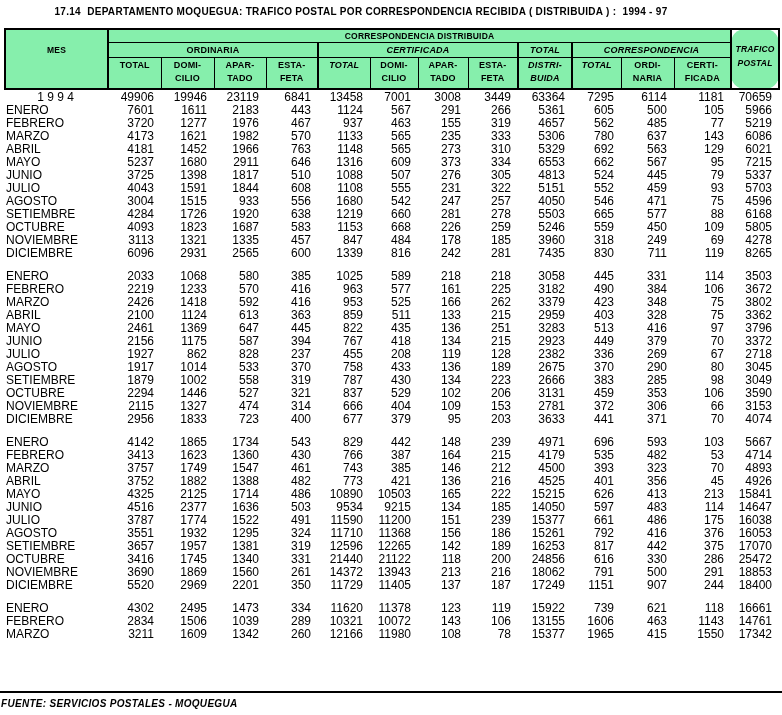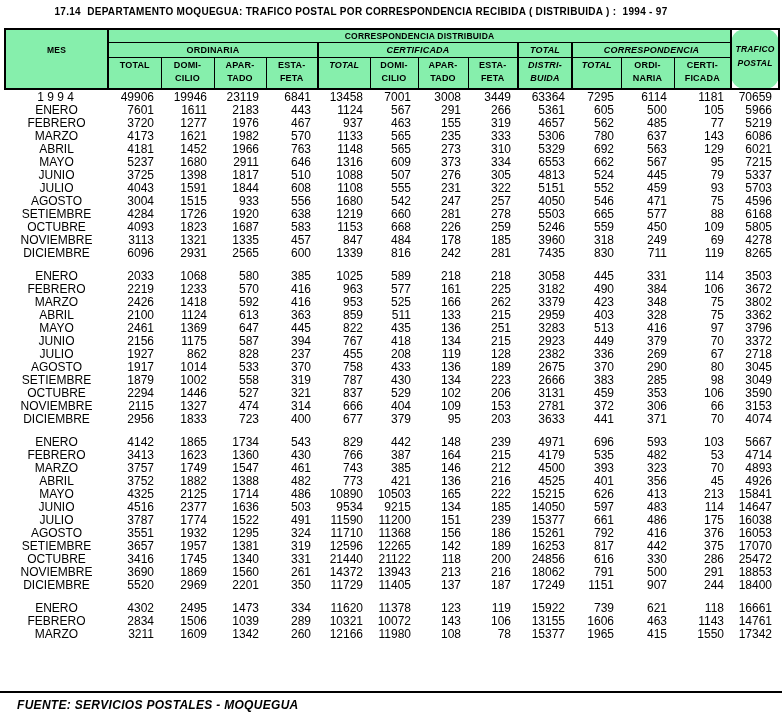--- a/index.html
+++ b/index.html
@@ -34,27 +34,27 @@
   
   table.data{
     position:absolute;left:4px;top:91px;width:774px;
     border-collapse:collapse;table-layout:fixed;
     font-size:12px;
   }
   table.data td{
     height:13px;line-height:13px;padding:0 6px 0 0;
     text-align:right;white-space:nowrap;overflow:visible;
   }
-  table.data td.mes{text-align:center;padding:0 0 0 2px;}
+  table.data td.mes{text-align:left;padding:0 0 0 2px;}
   table.data tr.year-row td.mes{text-align:center;padding:0;}
   table.data tr.spacer td{height:10px;line-height:10px;}
   .rule{position:absolute;left:0;top:691px;width:782px;height:2px;background:#000;}
   .source{
-    position:absolute;left:17px;top:698px;
-    font-size:12px;font-weight:bold;font-style:italic;letter-spacing:.3px;
+    position:absolute;left:1px;top:698px;
+    font-size:10px;font-weight:bold;font-style:italic;letter-spacing:.3px;
   }
 </style>
 </head>
 <body>
 
 <div class="title">17.14  DEPARTAMENTO MOQUEGUA: TRAFICO POSTAL POR CORRESPONDENCIA RECIBIDA ( DISTRIBUIDA ) :  1994 - 97</div>
 
 <table class="hdr">
   <colgroup>
     <col style="width:103px">

